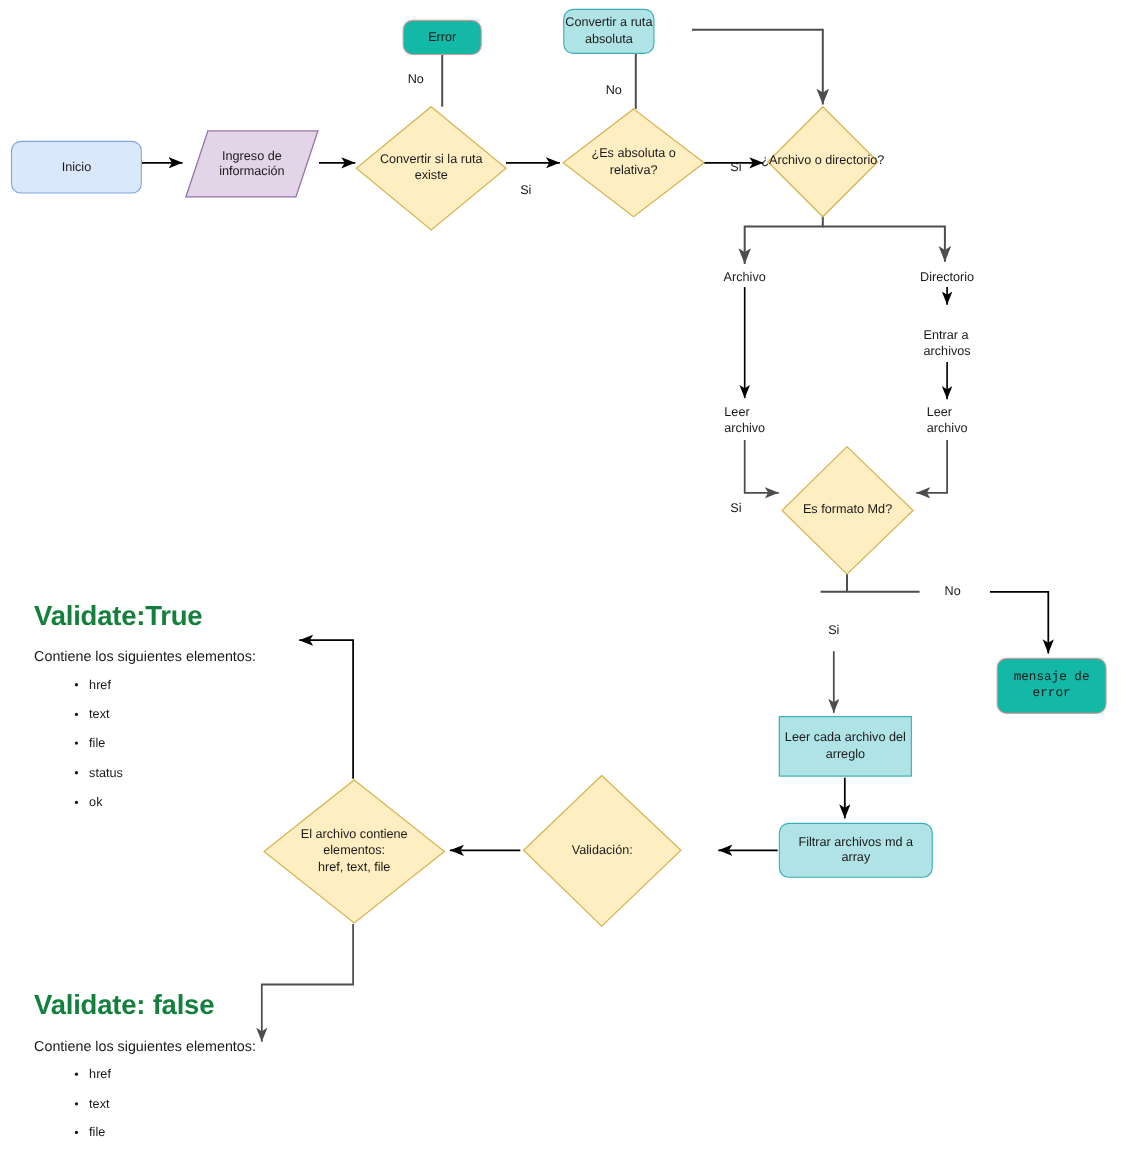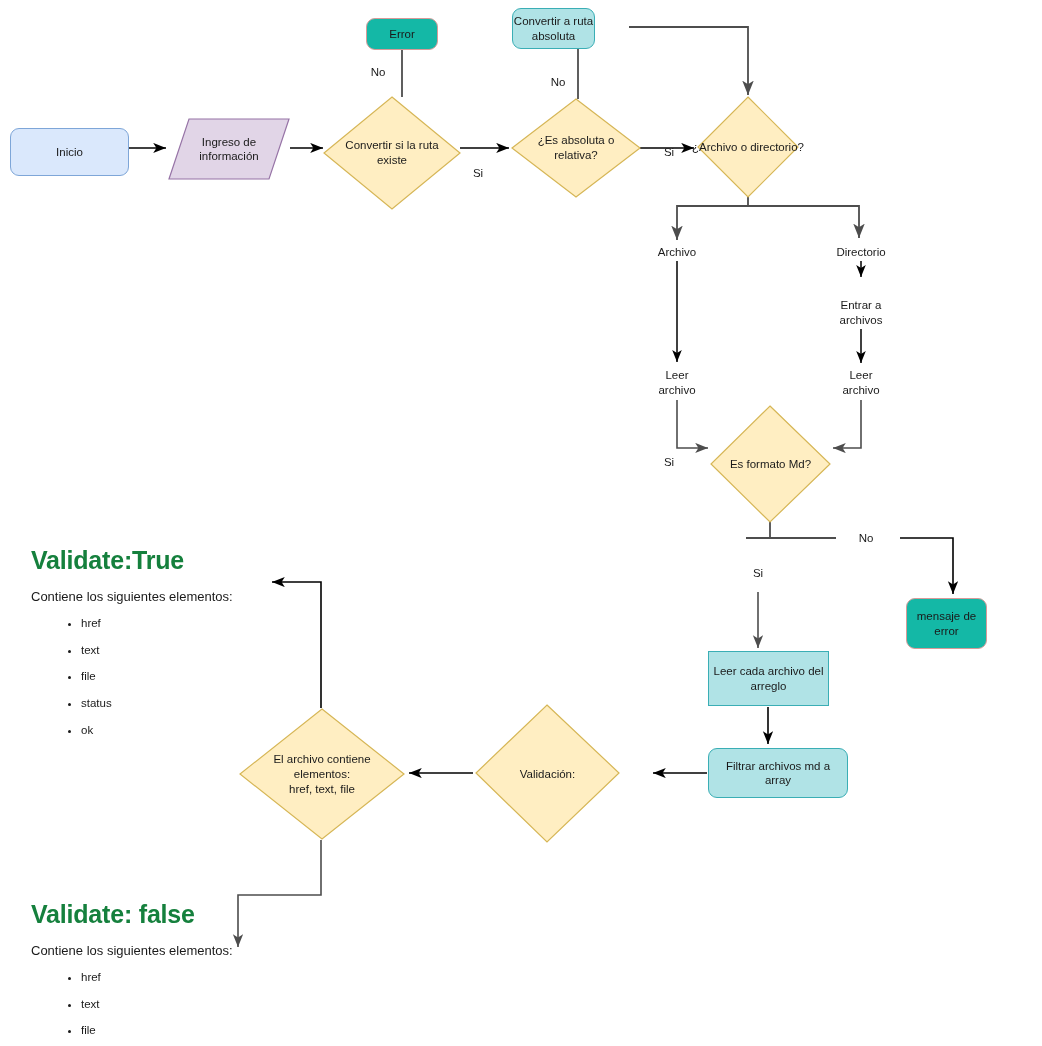--- a/index.html
+++ b/index.html
@@ -80,21 +80,20 @@
     white-space: pre;
     color: #1a1a1a;
   }
 
   
   .edge-label {
     position: absolute;
     font-size: 11.5px;
     line-height: 1.28;
     color: #1a1a1a;
-    text-align: center;
     white-space: pre-line;
     transform: translateX(-50%);
   }
 
   
   .textblock { position: absolute; }
   .tb-title {
     font-size: 25px;
     font-weight: bold;
     letter-spacing: -0.2px;
@@ -216,21 +215,21 @@
     <div class="diamond-label">¿Archivo o directorio?</div>
   </div>
 
   <div class="diamond-wrap" style="left:710px; top:405px; width:121px; height:118px;">
     <svg width="121" height="118" viewBox="0 0 121 118" xmlns="http://www.w3.org/2000/svg">
       <polygon points="60,1 120,59 60,117 1,59" fill="#ffeec2" stroke="#d6b656" stroke-width="1.2"></polygon>
     </svg>
     <div class="diamond-label">Es formato Md?</div>
   </div>
 
-  <div class="node rect-round fill-red" style="left:906px; top:598px; width:81px; height:51px;">mensaje de
+  <div class="node rect-round fill-red" style="left:906px; top:598px; width:100px; height:51px;font-family:Liberation Mono, monospace;">mensaje de
 error</div>
 
   <div class="node rect-sharp fill-teal" style="left:708px; top:651px; width:121px; height:55px;">Leer cada archivo del
 arreglo</div>
 
   <div class="node rect-round fill-teal" style="left:708px; top:748px; width:140px; height:50px;">Filtrar archivos md a
 array</div>
 
   <div class="diamond-wrap" style="left:475px; top:704px; width:145px; height:139px;">
     <svg width="145" height="139" viewBox="0 0 145 139" xmlns="http://www.w3.org/2000/svg">

